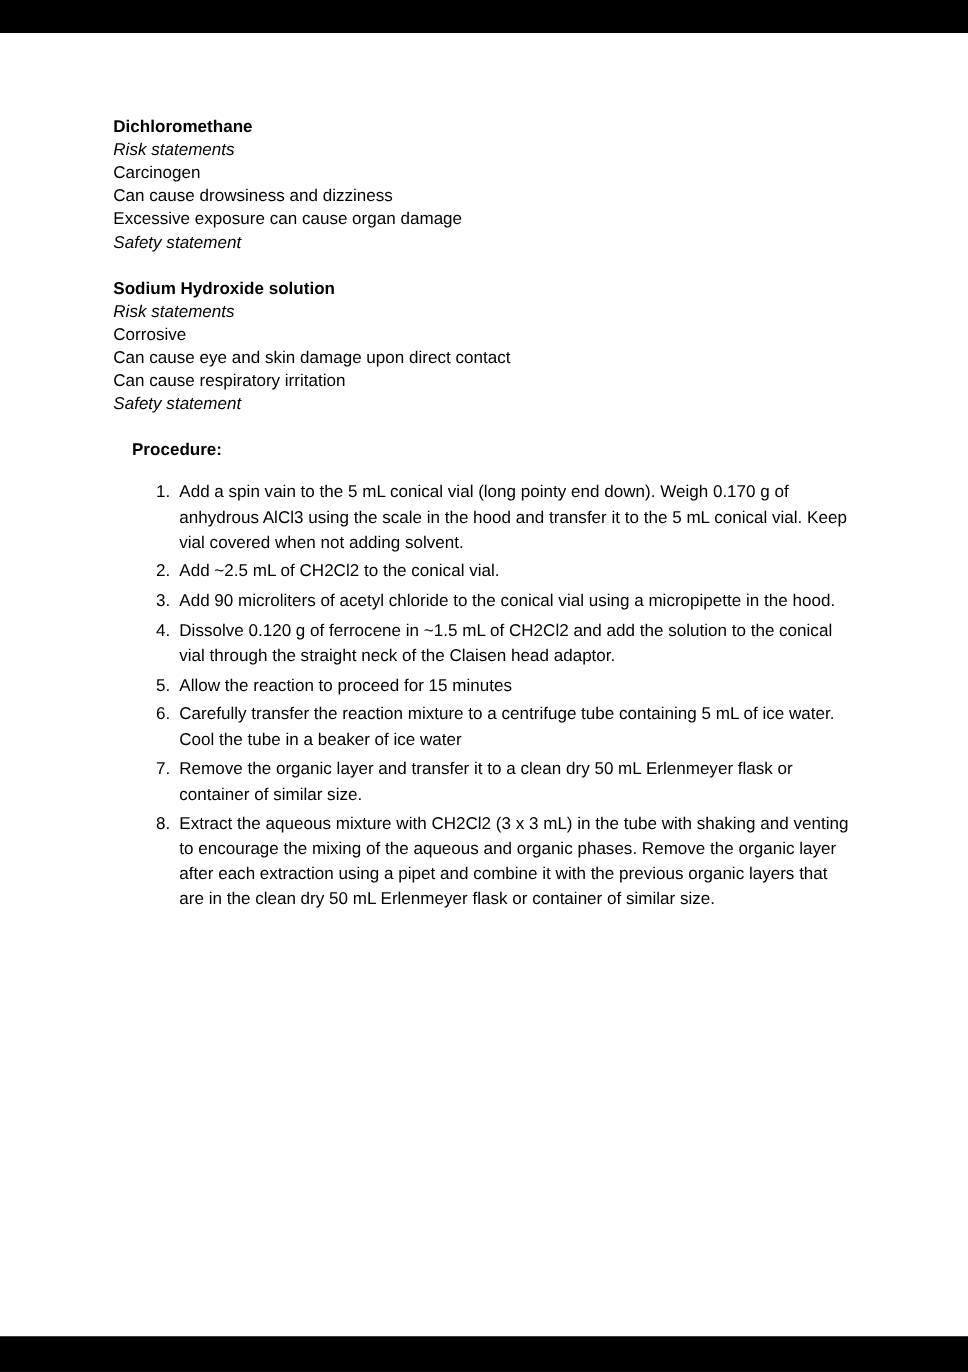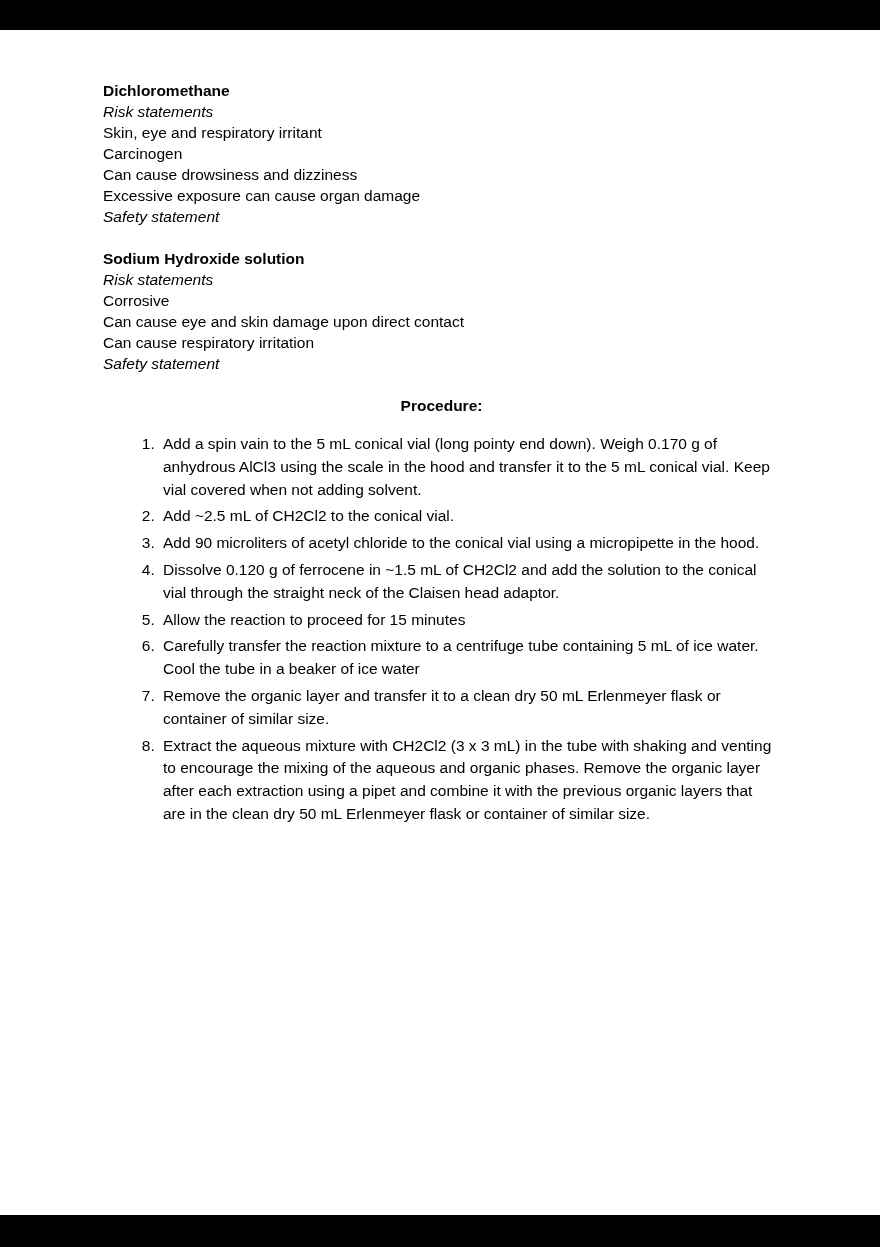--- a/index.html
+++ b/index.html
@@ -24,34 +24,34 @@
     background: #000000;
     flex: 0 0 auto;
   }
   .letterbox.top { height: 30px; }
   .letterbox.bottom { height: 32px; }
   .page {
     flex: 1 1 auto;
     background: #ffffff;
     overflow: hidden;
     box-sizing: border-box;
-    padding: 50px 100px 0 103px;
+    padding: 75px 100px 0 103px;
     color: #000000;
     font-size: 15.5px;
     line-height: 21px;
   }
   p {
     margin: 0;
     padding: 0;
   }
   .bold { font-weight: bold; }
   .italic { font-style: italic; }
   .section { margin: 0 0 21px 0; }
   .note { margin: 0 0 21px 0; }
-  .procedure-title { margin: 17px; text-align: center; }
+  .procedure-title { margin: 17px; }
   ol.steps {
     margin: 0;
     padding: 0 0 0 52px;
   }
   ol.steps li {
     padding-left: 4px;
     line-height: 22.8px;
     margin: 4px;
   }
 </style>
@@ -59,21 +59,20 @@
 <body>
 
 <div class="screen">
   <div class="letterbox top"></div>
 
   <div class="page">
 
     <div class="section">
       <p class="bold">Dichloromethane</p>
       <p class="italic">Risk statements</p>
-      <p>Skin, eye and respiratory irritant</p>
       <p>Carcinogen</p>
       <p>Can cause drowsiness and dizziness</p>
       <p>Excessive exposure can cause organ damage</p>
       <p class="italic">Safety statement</p>
     </div>
 
     <div class="section">
       <p class="bold">Sodium Hydroxide solution</p>
       <p class="italic">Risk statements</p>
       <p>Corrosive</p>

